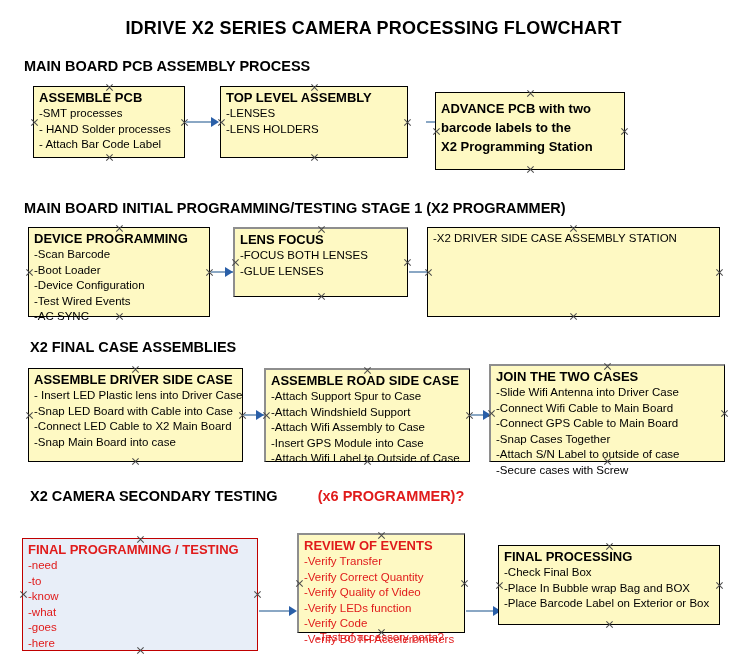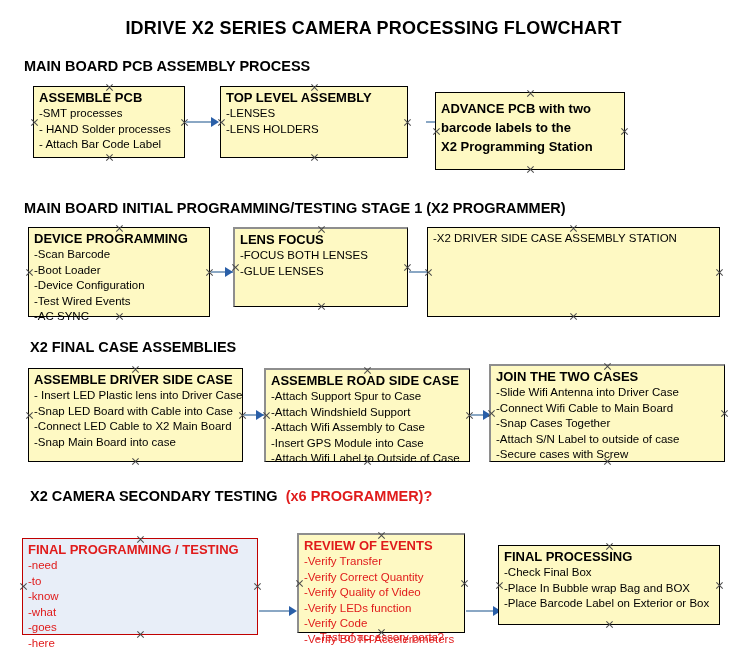--- a/index.html
+++ b/index.html
@@ -24,21 +24,21 @@
     color:#000000;
     letter-spacing:0.2px;
   }
   .section-title{
     position:absolute;
     font-size:14.5px;
     font-weight:bold;
     color:#000000;
     white-space:nowrap;
   }
-  .section-title .accent{color:#e01b1b;}
+  .section-title .accent{color:#e01b1b;margin-left:32px;}
 
   
   .box{
     position:absolute;
     background:#fef9c3;
     box-sizing:border-box;
     border:1.4px solid #000000;
   }
   .box.shadowed{
     border:1.4px solid #000000;
@@ -174,21 +174,21 @@
     </div>
     <div class="handle" style="left:50%;top:0;"></div>
     <div class="handle" style="left:50%;top:100%;"></div>
     <div class="handle" style="left:0;top:50%;"></div>
     <div class="handle" style="left:100%;top:50%;"></div>
   </div>
 
   <div class="conn" style="left:211px;top:271px;width:22px;"></div>
   <div class="arrowhead" style="left:225px;top:267px;"></div>
 
-  <div class="box shadowed" style="left:233px;top:227px;width:175px;height:80px;">
+  <div class="box shadowed" style="left:233px;top:227px;width:175px;height:70px;">
     <div class="box-inner">
       <div class="bhead">LENS FOCUS</div>
       <div class="bline">-FOCUS BOTH LENSES</div>
       <div class="bline">-GLUE LENSES</div>
     </div>
     <div class="handle" style="left:50%;top:0;"></div>
     <div class="handle" style="left:50%;top:100%;"></div>
     <div class="handle" style="left:0;top:50%;"></div>
     <div class="handle" style="left:100%;top:50%;"></div>
   </div>
@@ -241,35 +241,36 @@
   </div>
 
   <div class="conn" style="left:471px;top:414px;width:20px;"></div>
   <div class="arrowhead" style="left:483px;top:410px;"></div>
 
   <div class="box shadowed" style="left:489px;top:364px;width:236px;height:98px;">
     <div class="box-inner">
       <div class="bhead">JOIN THE TWO CASES</div>
       <div class="bline">-Slide Wifi Antenna into Driver Case</div>
       <div class="bline">-Connect Wifi Cable to Main Board</div>
+      <div class="bline">-Connect GPS Cable to Main Board</div>
       <div class="bline">-Snap Cases Together</div>
       <div class="bline">-Attach S/N Label to outside of case</div>
       <div class="bline">-Secure cases with Screw</div>
     </div>
     <div class="handle" style="left:50%;top:0;"></div>
     <div class="handle" style="left:50%;top:100%;"></div>
     <div class="handle" style="left:0;top:50%;"></div>
     <div class="handle" style="left:100%;top:50%;"></div>
   </div>
 
   <div class="section-title" style="left:30px;top:488px;">
     <span>X2 CAMERA SECONDARY TESTING</span><span>&nbsp;&nbsp;</span><span class="accent">(x6 PROGRAMMER)?</span>
   </div>
 
-  <div class="box redbox red" style="left:22px;top:538px;width:236px;height:97px;">
+  <div class="box redbox red" style="left:22px;top:538px;width:236px;height:113px;">
     <div class="box-inner">
       <div class="bhead">FINAL PROGRAMMING / TESTING</div>
       <div class="bline">-need</div>
       <div class="bline">-to</div>
       <div class="bline">-know</div>
       <div class="bline">-what</div>
       <div class="bline">-goes</div>
       <div class="bline">-here</div>
     </div>
     <div class="handle" style="left:50%;top:0;"></div>

